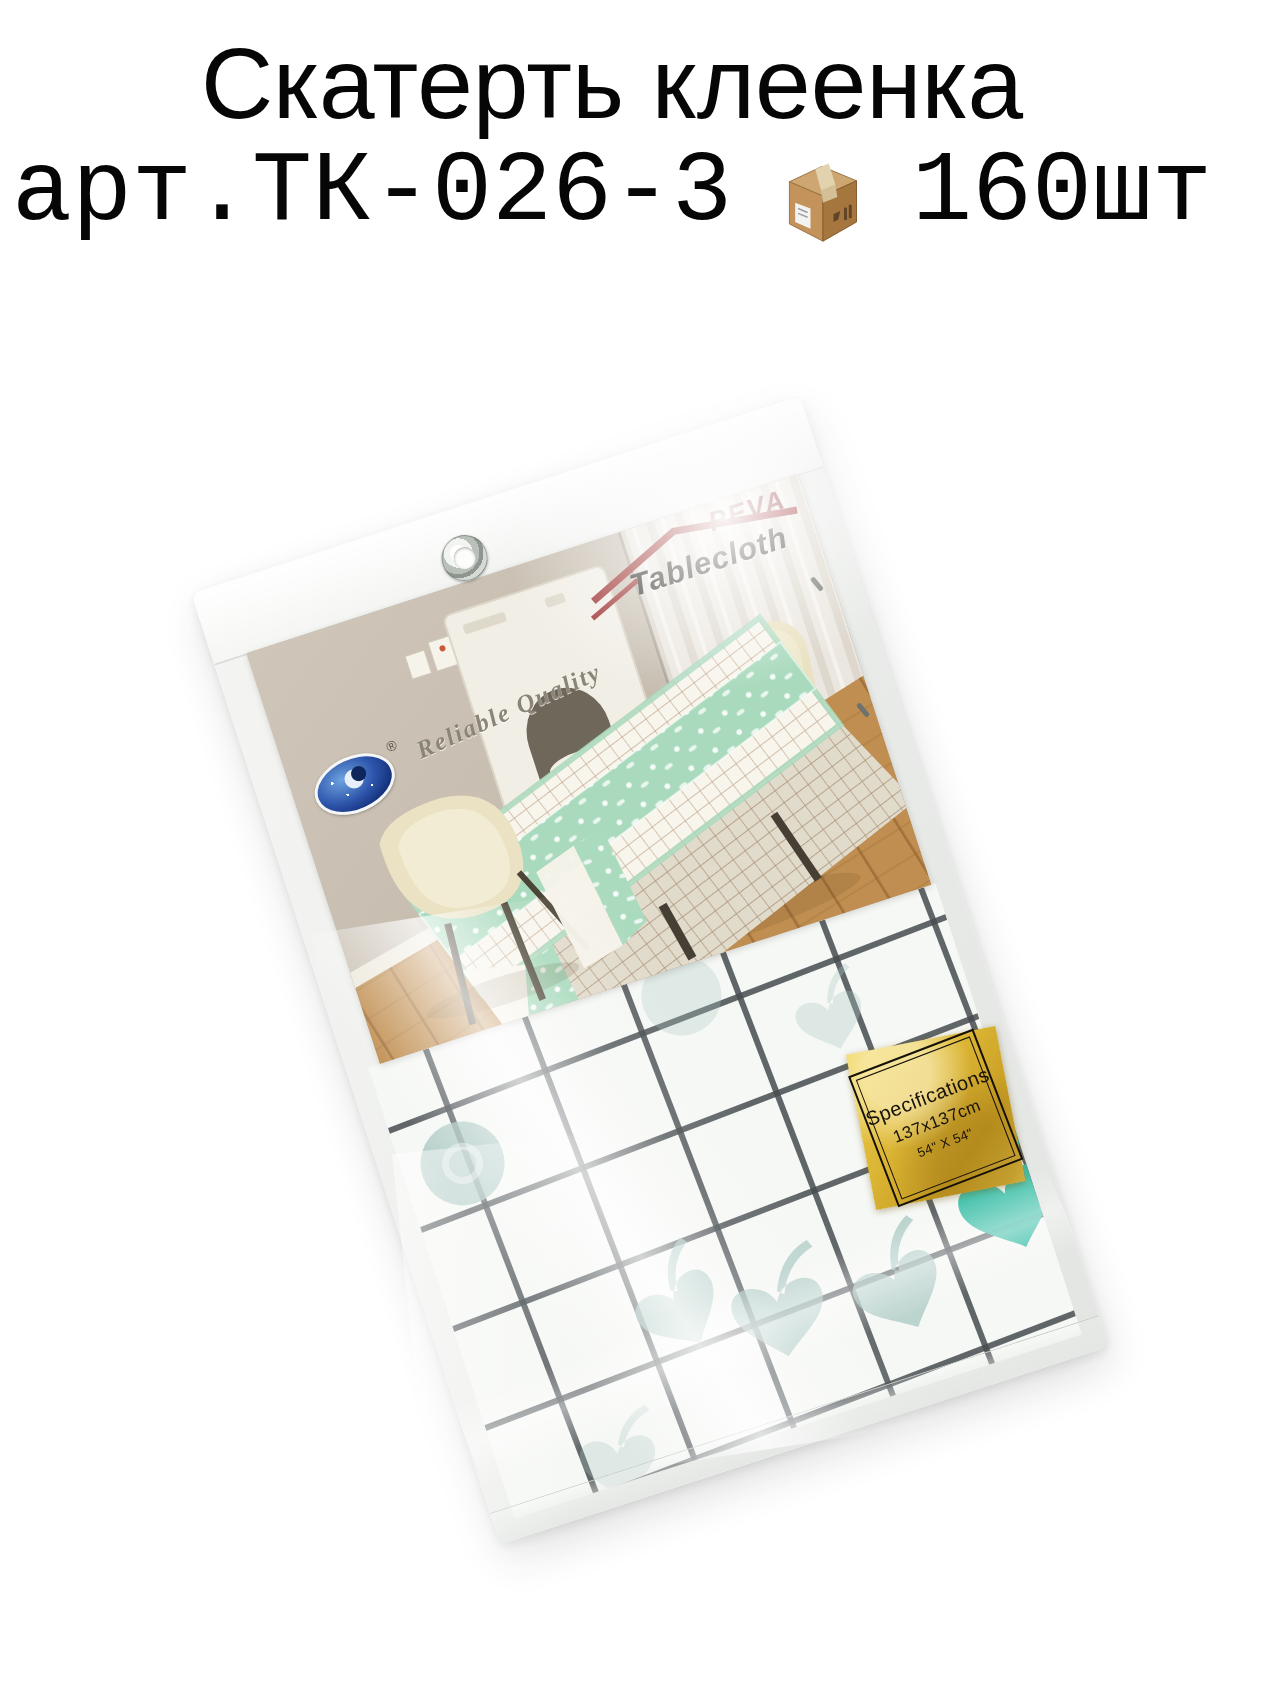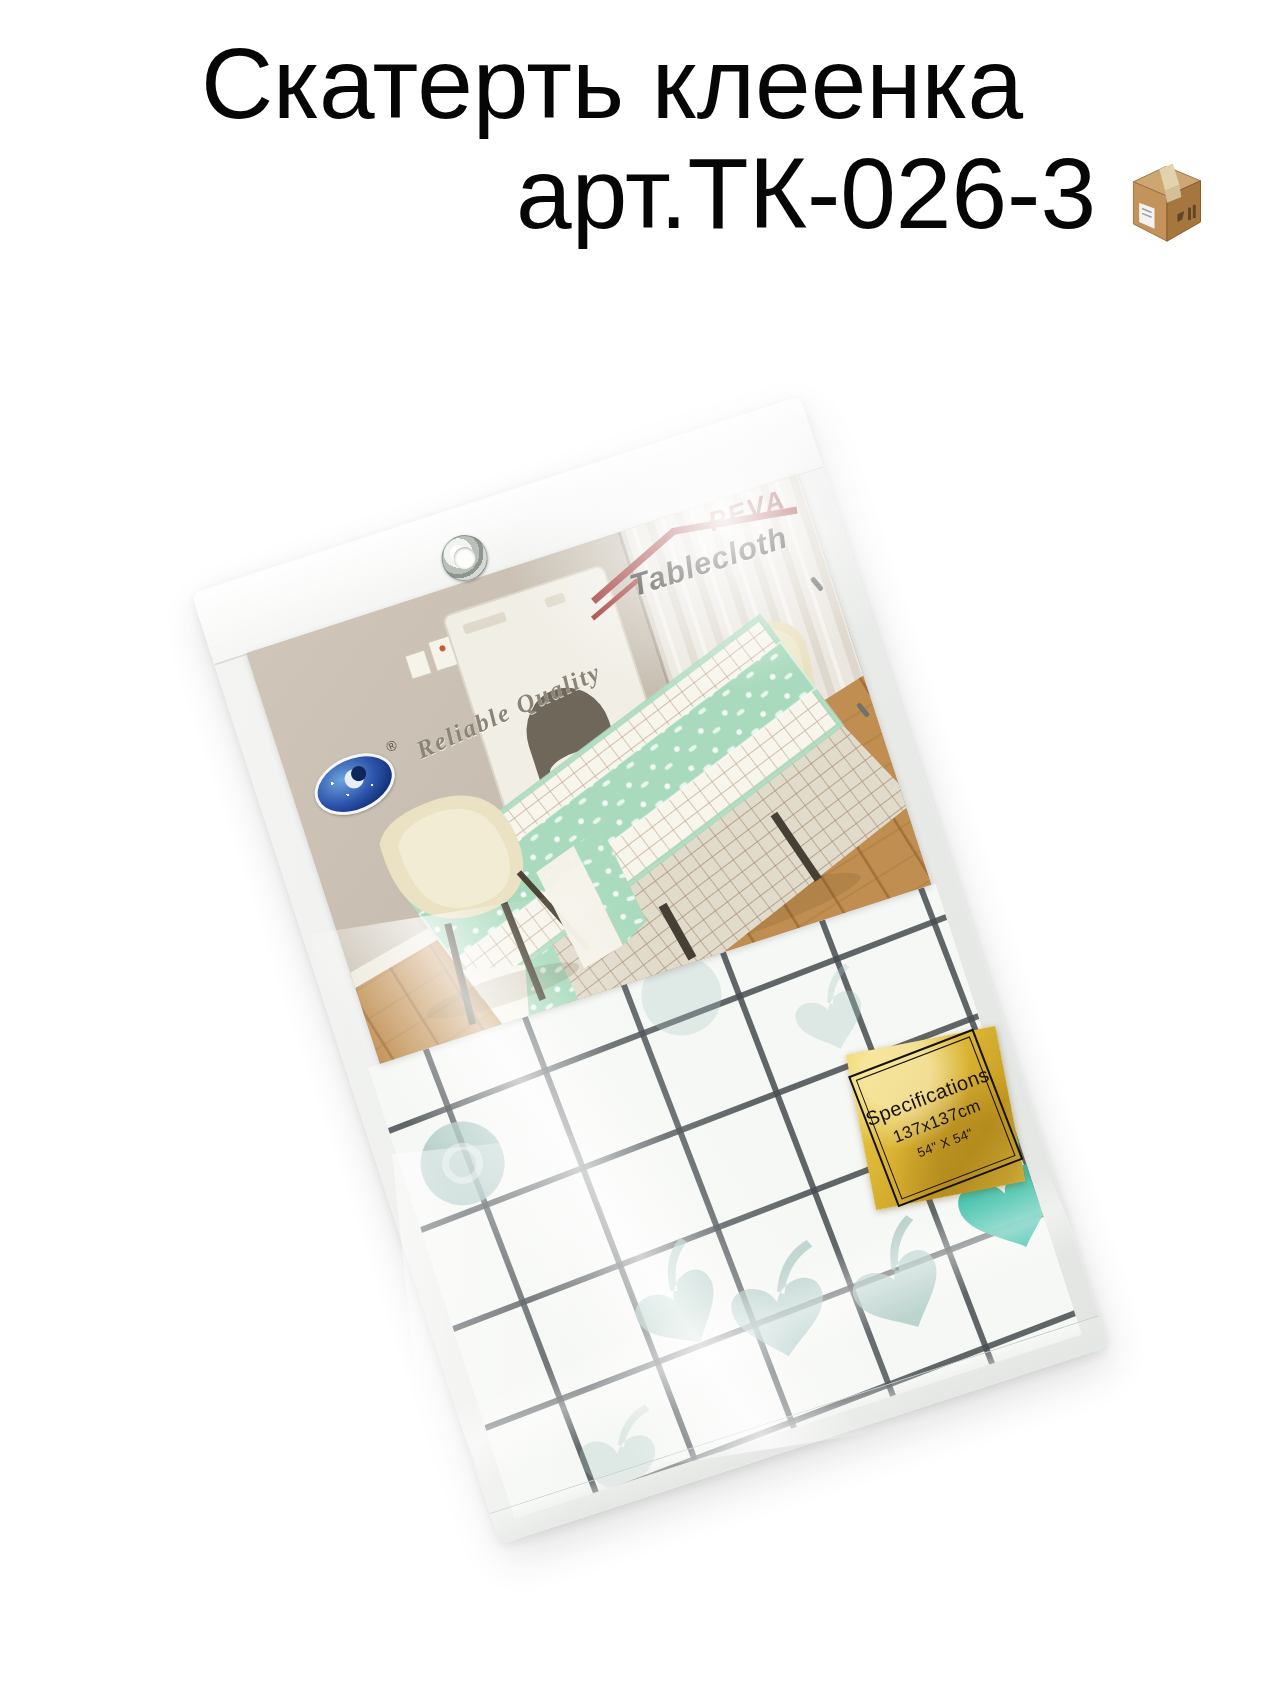--- a/index.html
+++ b/index.html
@@ -6,21 +6,21 @@
   body{
     width:1280px;height:1706px;position:relative;background:#ffffff;overflow:hidden;
     font-family:"Liberation Sans", sans-serif;
   }
   
   .title-block{
     position:absolute;top:28px;left:0;width:1200px;text-align:center;
     color:#060606;font-size:100px;line-height:1.1;font-weight:400;letter-spacing:0;padding-left:12px;
   }
   .title-line{white-space:nowrap;}
-  .title-line3{display:flex;justify-content:flex-end;align-items:center;gap:24px;}
+  .title-line3{display:flex;justify-content:space-between;align-items:center;gap:16px;font-family:Liberation Mono, monospace;}
   .boxicon{display:inline-flex;transform:translateY(6px);}
   
   .package{
     position:absolute;left:330px;top:470px;width:640px;height:1000px;
     transform:rotate(-18deg);border-radius:10px;
     background:linear-gradient(115deg,#f4f5f2 0%,#edefec 45%,#e2e5e2 100%);
     box-shadow:0 18px 40px rgba(40,45,40,.14),0 4px 10px rgba(40,45,40,.10);
   }
   .bag-top{
     position:absolute;left:0;top:0;right:0;height:74px;z-index:2;
@@ -143,20 +143,21 @@
         <polygon points="41,17 55,11 62,33 47,39" fill="#e2d2ae"></polygon>
         <polygon points="47,39 62,33 64,46 49,52" fill="#d4c098"></polygon>
         <polygon points="20,52 36,58 36,79 20,72" fill="#f3f3f1"></polygon>
         <line x1="23" y1="58" x2="33" y2="62" stroke="#9aa0a6" stroke-width="1.6"></line>
         <line x1="23" y1="63" x2="33" y2="67" stroke="#9aa0a6" stroke-width="1.6"></line>
         <path d="M60,64 l7,-3.5 -2,9 -5,2.5 z" fill="#5f4426"></path>
         <rect x="71" y="57" width="3" height="13" fill="#5f4426"></rect>
         <rect x="76" y="54" width="3" height="14" fill="#5f4426"></rect>
       </svg>
     </span>
+    <span>160шт</span>
   </div>
 </header>
 
 <div class="package">
 
   <div class="bag-top"></div>
 
   <div class="cloth">
     <div class="cloth-grid"></div>
     <svg class="cloth-deco" viewBox="0 0 596 474">

